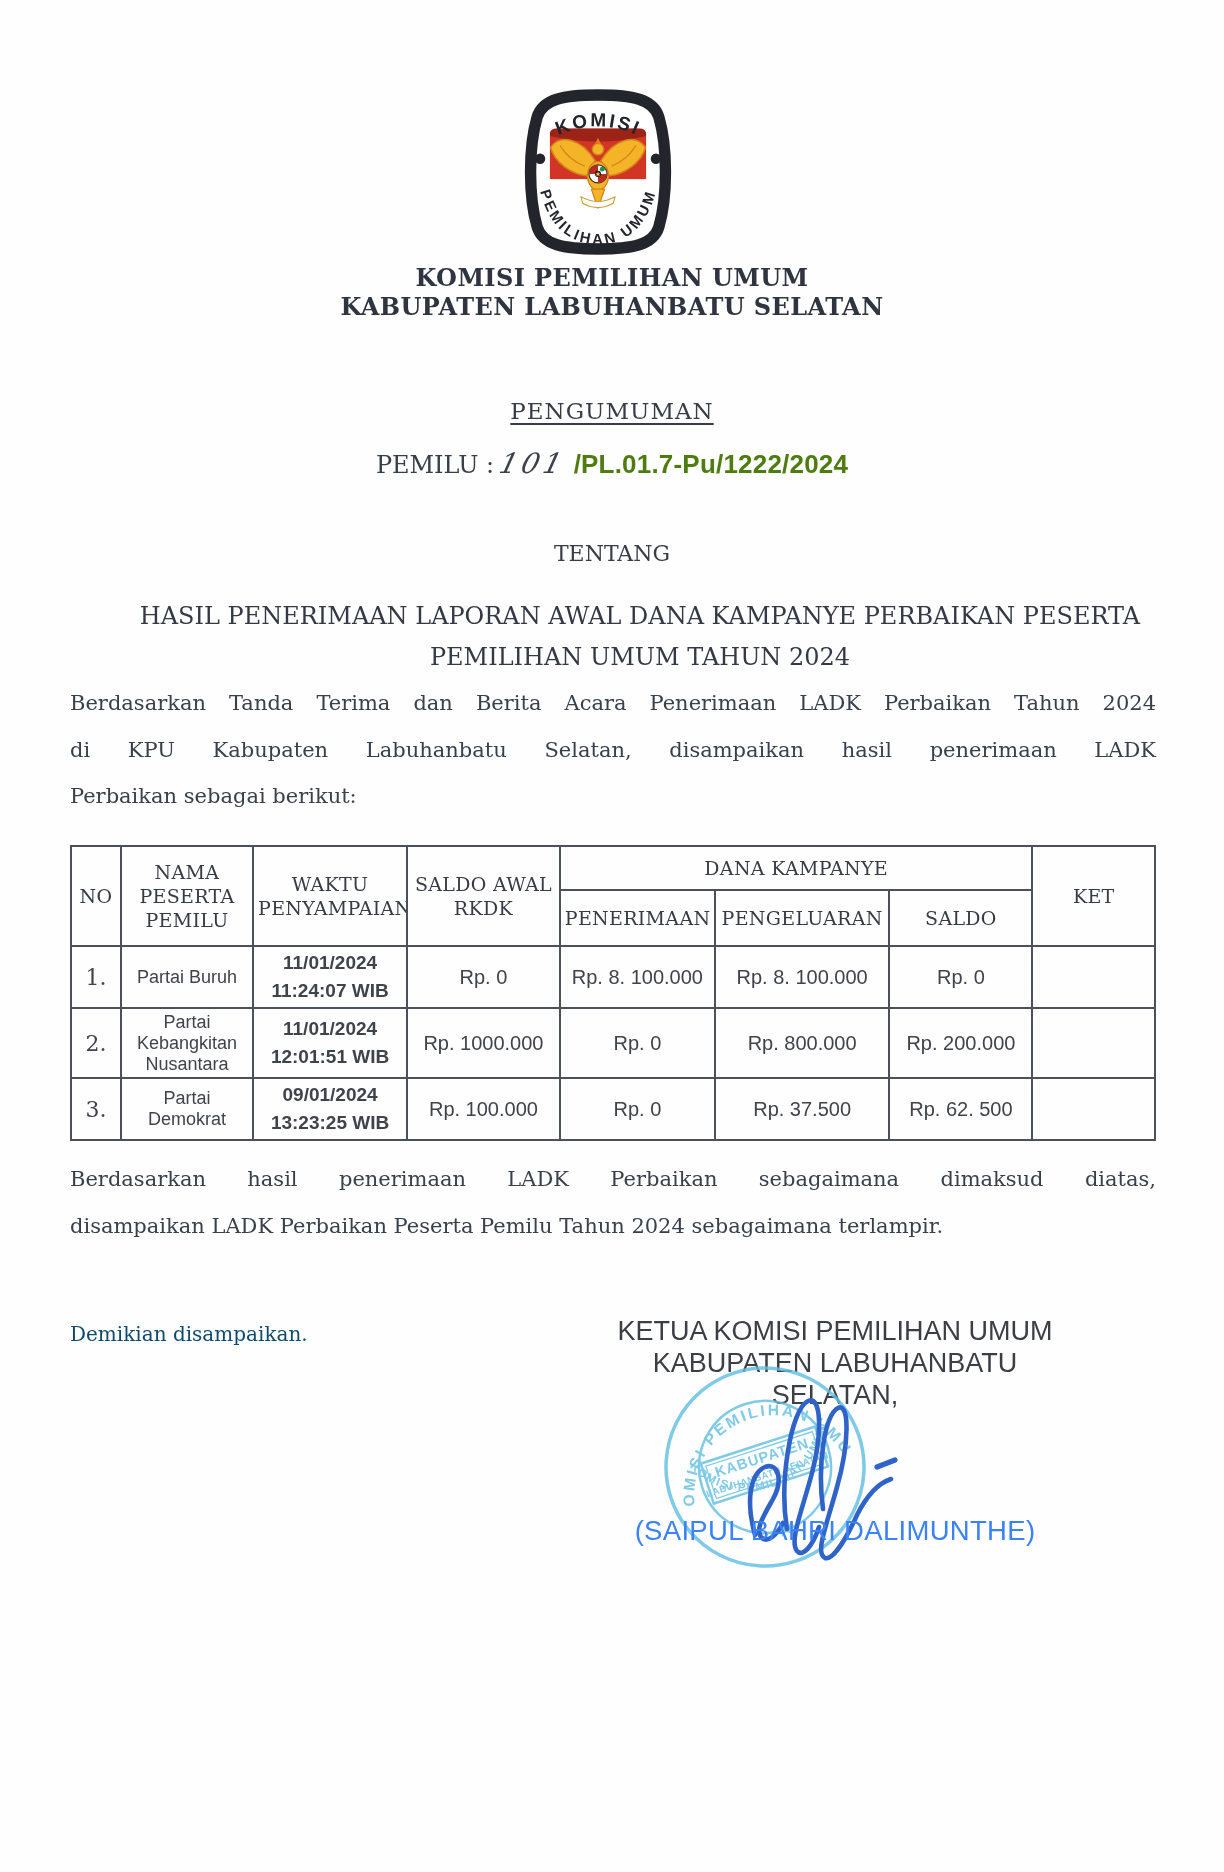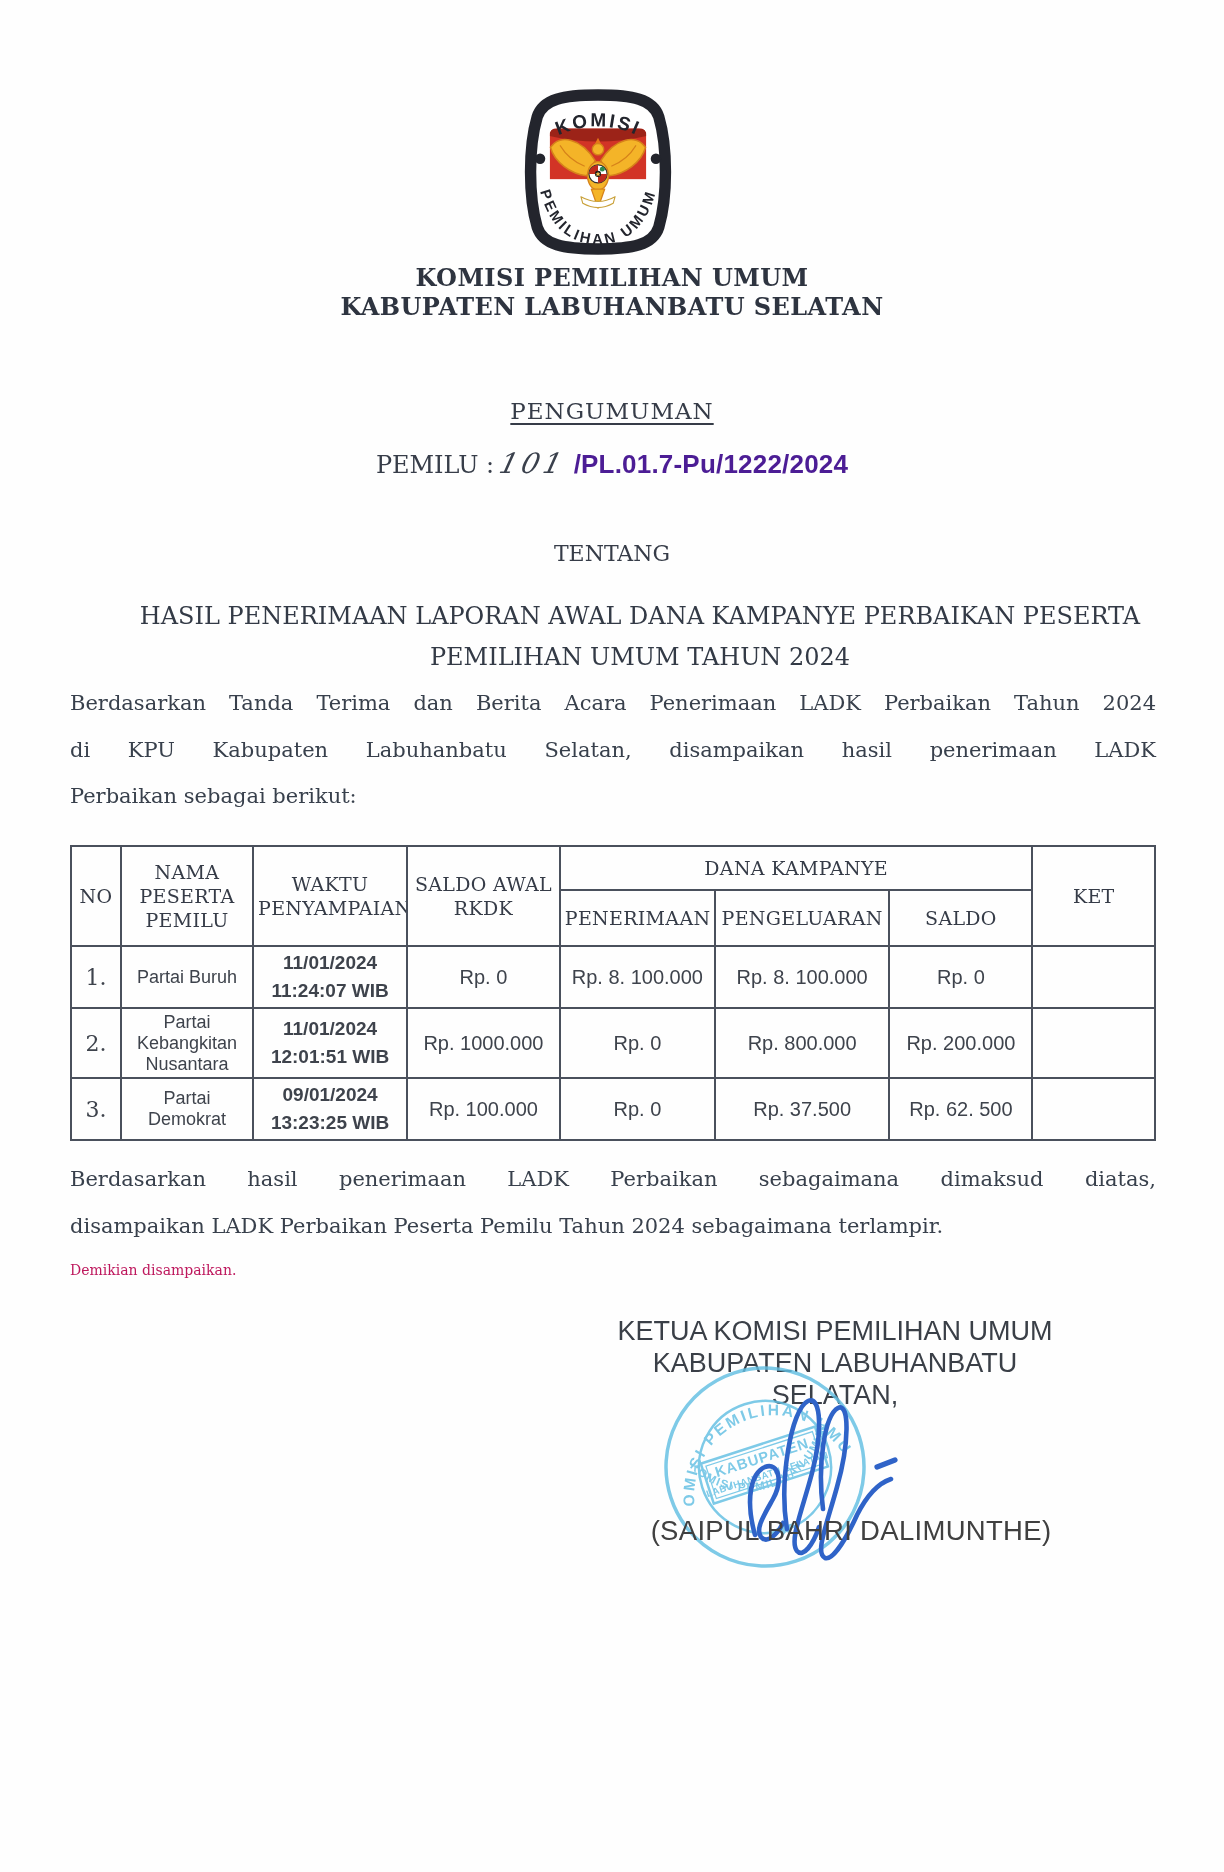--- a/index.html
+++ b/index.html
@@ -19,32 +19,32 @@
   
   .org-header{top:263px;left:0;width:1224px;text-align:center;
     font-weight:bold;font-size:24px;line-height:29px;color:#2e3440;letter-spacing:.4px;}
   .pengumuman{top:398px;left:0;width:1224px;text-align:center;
     font-size:23px;letter-spacing:1px;}
   .pengumuman span{text-decoration:underline;text-underline-offset:4px;}
   .nomor{top:447px;left:0;width:1224px;text-align:center;font-size:24px;color:#373d49;}
   .nomor .handwrite{display:inline-block;font-style:italic;font-size:28px;
     transform:skewX(-14deg);letter-spacing:4px;margin:0 8px 0 6px;color:#3a404c;}
   .nomor .nomor-code{font-family:"Liberation Sans",sans-serif;font-weight:700;
-    font-size:26px;color:#4c1d95;letter-spacing:.2px;}
+    font-size:26px;color:#4d7c0f;letter-spacing:.2px;}
   .tentang{top:541px;left:0;width:1224px;text-align:center;font-size:22px;}
   .subject{top:596px;left:0;width:1224px;text-align:center;
     font-size:24px;line-height:41px;color:#333a46;padding-left:28px;}
 
   
   .para{left:70px;width:1086px;font-size:21px;line-height:46.5px;color:#38404c;}
   .para .jline{text-align:justify;text-align-last:justify;}
   .para .jlast{text-align:left;}
   #para1{top:680px;}
   #para2{top:1156px;}
-  #closing{top:1262px;left:70px;font-size:14px;color:#be185d;}
+  #closing{top:1322px;left:70px;font-size:20px;color:#0c4a6e;}
 
   
   #ladk-table{top:845px;left:70px;width:1086px;border-collapse:collapse;table-layout:fixed;}
   #ladk-table th,#ladk-table td{
     border:2.5px solid #4a505c;padding:2px 4px;text-align:center;vertical-align:middle;
     overflow:hidden;}
   #ladk-table th{font-family:"DejaVu Serif",serif;font-weight:normal;
     font-size:19px;line-height:24px;color:#353b47;letter-spacing:.3px;}
   #ladk-table td{font-family:"Liberation Sans",sans-serif;font-size:20px;color:#3e434c;}
   #ladk-table td.cell-no{font-family:"DejaVu Serif",serif;font-size:22px;}
@@ -52,22 +52,22 @@
   #ladk-table td.cell-waktu{font-weight:bold;font-size:19px;line-height:28px;white-space:pre-line;}
   tr.h1{height:44px;} tr.h2{height:56px;}
   tr.r1{height:47px;} tr.r2{height:70px;} tr.r3{height:46px;}
 
   
   #sign-block{left:600px;top:1315px;width:470px;height:280px;}
   .sign-title{width:100%;text-align:center;
     font-family:"Liberation Sans",sans-serif;font-size:27px;line-height:32px;color:#3a3f47;}
   #stamp{left:55px;top:42px;width:220px;height:220px;}
   #ink{left:125px;top:62px;width:210px;height:200px;}
-  .sign-name{position:absolute;top:200px;left:16px;width:470px;text-align:center;
-    font-family:"Liberation Sans",sans-serif;font-size:27.5px;color:#404040;letter-spacing:.3px;}
+  .sign-name{position:absolute;top:200px;left:0;width:470px;text-align:center;
+    font-family:"Liberation Sans",sans-serif;font-size:27.5px;color:#3b82f6;letter-spacing:.3px;}
 </style>
 </head>
 <body>
 
 <svg id="logo" class="abs" viewBox="0 0 160 176" aria-hidden="true">
   <defs>
     <path id="komisi-arc" d="M30 54 Q80 26 130 54"></path>
     <path id="pemilihan-arc" d="M14 74 C18 140 46 164 80 164 C114 164 142 140 146 74"></path>
     <clipPath id="redclip">
         <path d="M29 50 Q29 42 37 42 H123 Q131 42 131 50 V96 H29 Z"></path>

